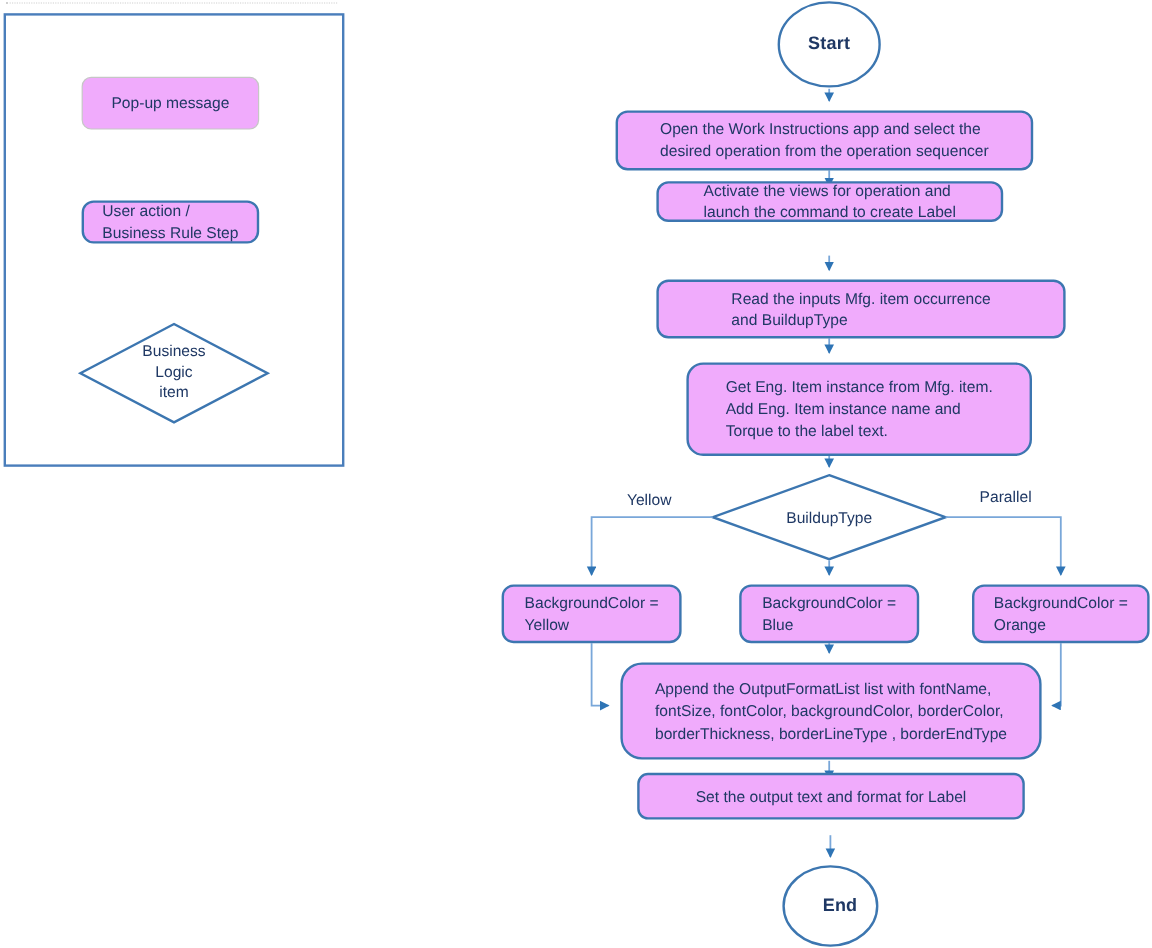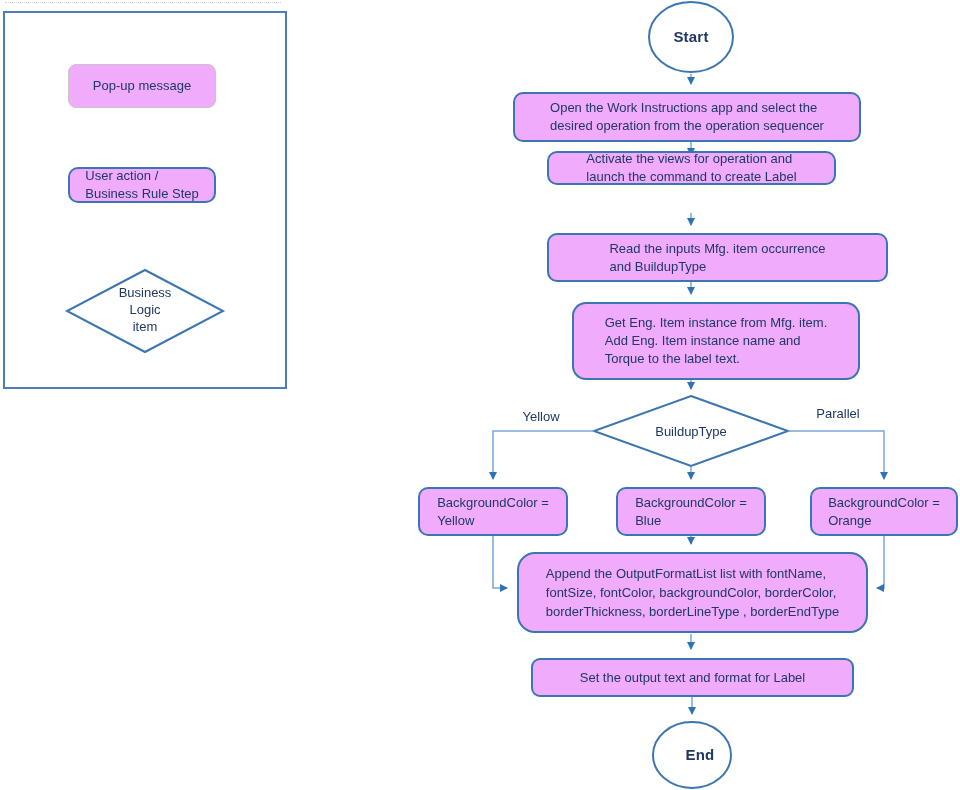--- a/index.html
+++ b/index.html
@@ -126,17 +126,17 @@
     <span>BackgroundColor =
 Orange</span>
   </div>
 
   <div class="node big-radius" style="left:517px; top:552px; width:351px; height:81px; line-height:19px;">
     <span>Append the OutputFormatList list with fontName,
 fontSize, fontColor, backgroundColor, borderColor,
 borderThickness, borderLineType , borderEndType</span>
   </div>
 
-  <div class="node" style="left:531px; top:658px; width:323px; height:39px; border-radius:9px;">
+  <div class="node" style="left:531px; top:644px; width:323px; height:39px; border-radius:9px;">
     <span>Set the output text and format for Label</span>
   </div>
 
 </div>
 
 </body></html>

